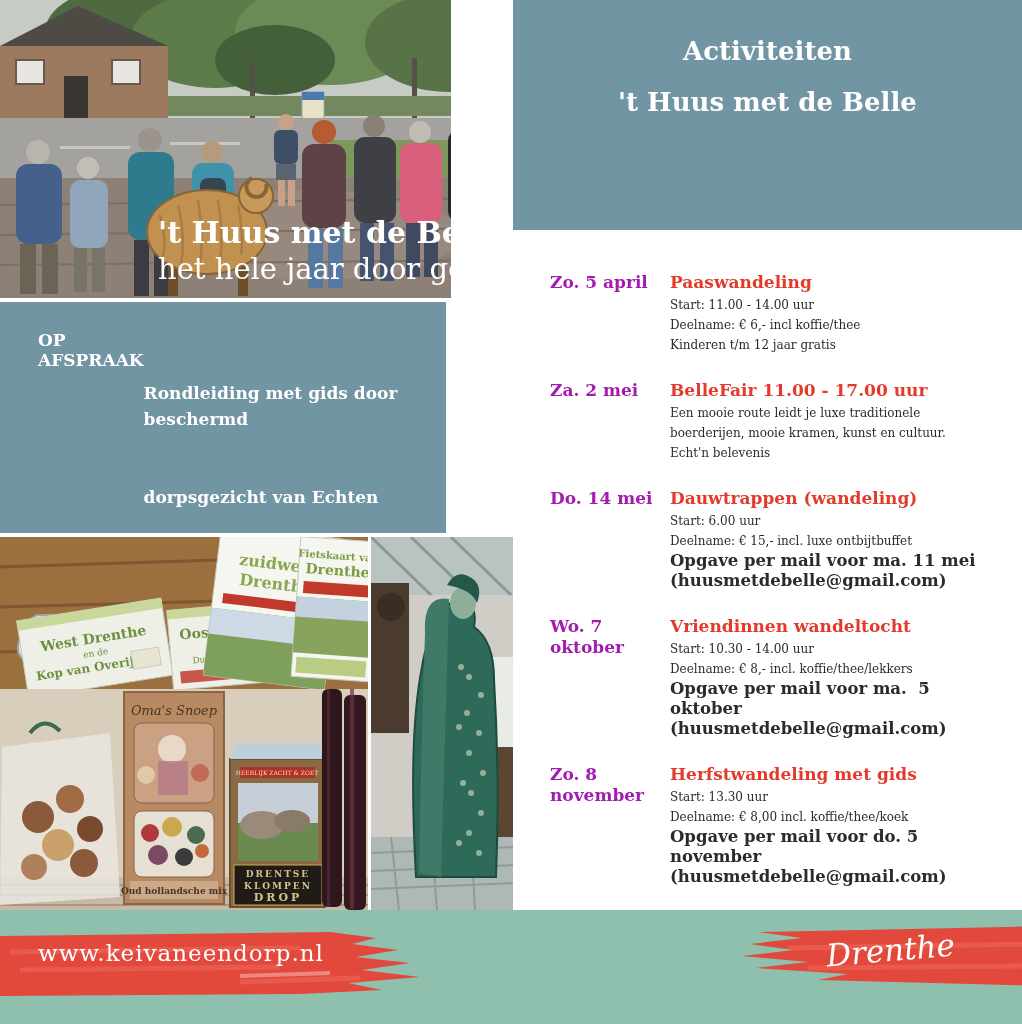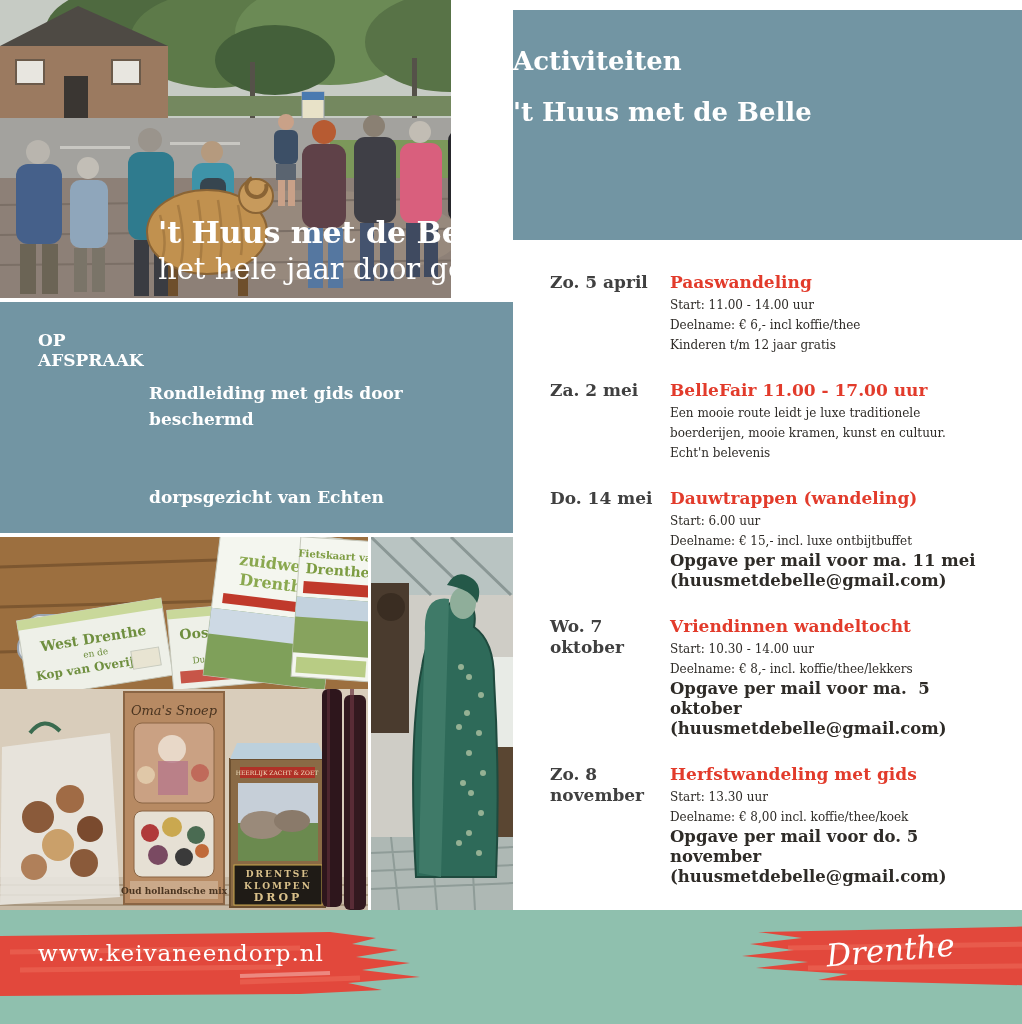--- a/index.html
+++ b/index.html
@@ -13,42 +13,42 @@
   .left-col{position:absolute;left:0;top:0;width:513px;height:910px;}
   .right-col{position:absolute;left:513px;top:0;width:509px;height:910px;background:#fff;}
 
   
   .hero-photo{position:absolute;left:0;top:0;width:451px;height:298px;overflow:hidden;background:#b91c1c;}
   .hero-caption{position:absolute;left:158px;bottom:10px;text-align:left;line-height:37px;white-space:nowrap;}
   .hero-caption .l1{font-weight:bold;font-size:30px;color:#ffffff;}
   .hero-caption .l2{font-weight:normal;font-size:29px;color:#ffffff;}
 
   
-  .afspraak{position:absolute;left:0;top:302px;width:513px;height:231px;background:#7295a3;color:#fff;}
+  .afspraak{position:absolute;left:0;top:302px;width:446px;height:231px;background:#7295a3;color:#fff;}
   .afspraak-inner{display:flex;padding:26px 0 0 38px;}
   .afspraak-label{width:122px;font-weight:bold;font-size:17px;padding-top:2px;}
   .afspraak-body{font-size:16px;line-height:26px;white-space:pre-wrap;}
   .afspraak-body .b{font-weight:bold;font-size:17px;}
   .phone-row{display:flex;}
   .phone-row .lbl{width:120px;}
   
   .collage{position:absolute;left:0;top:537px;width:513px;height:373px;display:flex;gap:3px;}
   .shop-photo{width:368px;height:373px;overflow:hidden;background:#9c6f3f;}
   .statue-photo{width:142px;height:373px;overflow:hidden;background:#cfcdc6;}
 
   
   .r-header{position:absolute;left:0;top:0;width:509px;height:230px;background:#7295a3;
-    color:#fff;padding-top:26px;box-sizing:border-box;margin-top:10px;}
+    text-align:center;color:#fff;padding-top:26px;box-sizing:border-box;}
   .r-header .hl{font-weight:bold;font-size:26px;line-height:51px;}
   .r-header .hl.year{font-size:31px;letter-spacing:1px;}
 
   
   .schedule{position:absolute;left:37px;top:272px;width:455px;}
   .sched-row{display:flex;margin-bottom:25px;}
-  .sched-date{width:112px;flex:0 0 112px;font-weight:bold;font-size:17px;color:#404040;line-height:21px;}
+  .sched-date{width:112px;flex:0 0 112px;font-weight:bold;font-size:17px;color:#a21caf;line-height:21px;}
   .sched-date .d2{text-align:right;padding-right:10px;}
   .sched-body{padding-left:8px;}
   .sched-title{font-weight:bold;font-size:17px;color:#e23b2b;line-height:21px;margin-bottom:2px;white-space:pre-wrap;}
   .sched-line{font-size:12px;line-height:20px;white-space:pre-wrap;}
   .sched-line.bold{font-weight:bold;font-size:16.5px;}
 
   
   .footer{position:absolute;left:0;top:910px;width:1022px;height:114px;background:#8fc0ae;padding-left:28px;}
   .brush-left{position:absolute;left:0;top:20px;}
   .brush-right{position:absolute;right:0;top:14px;}

